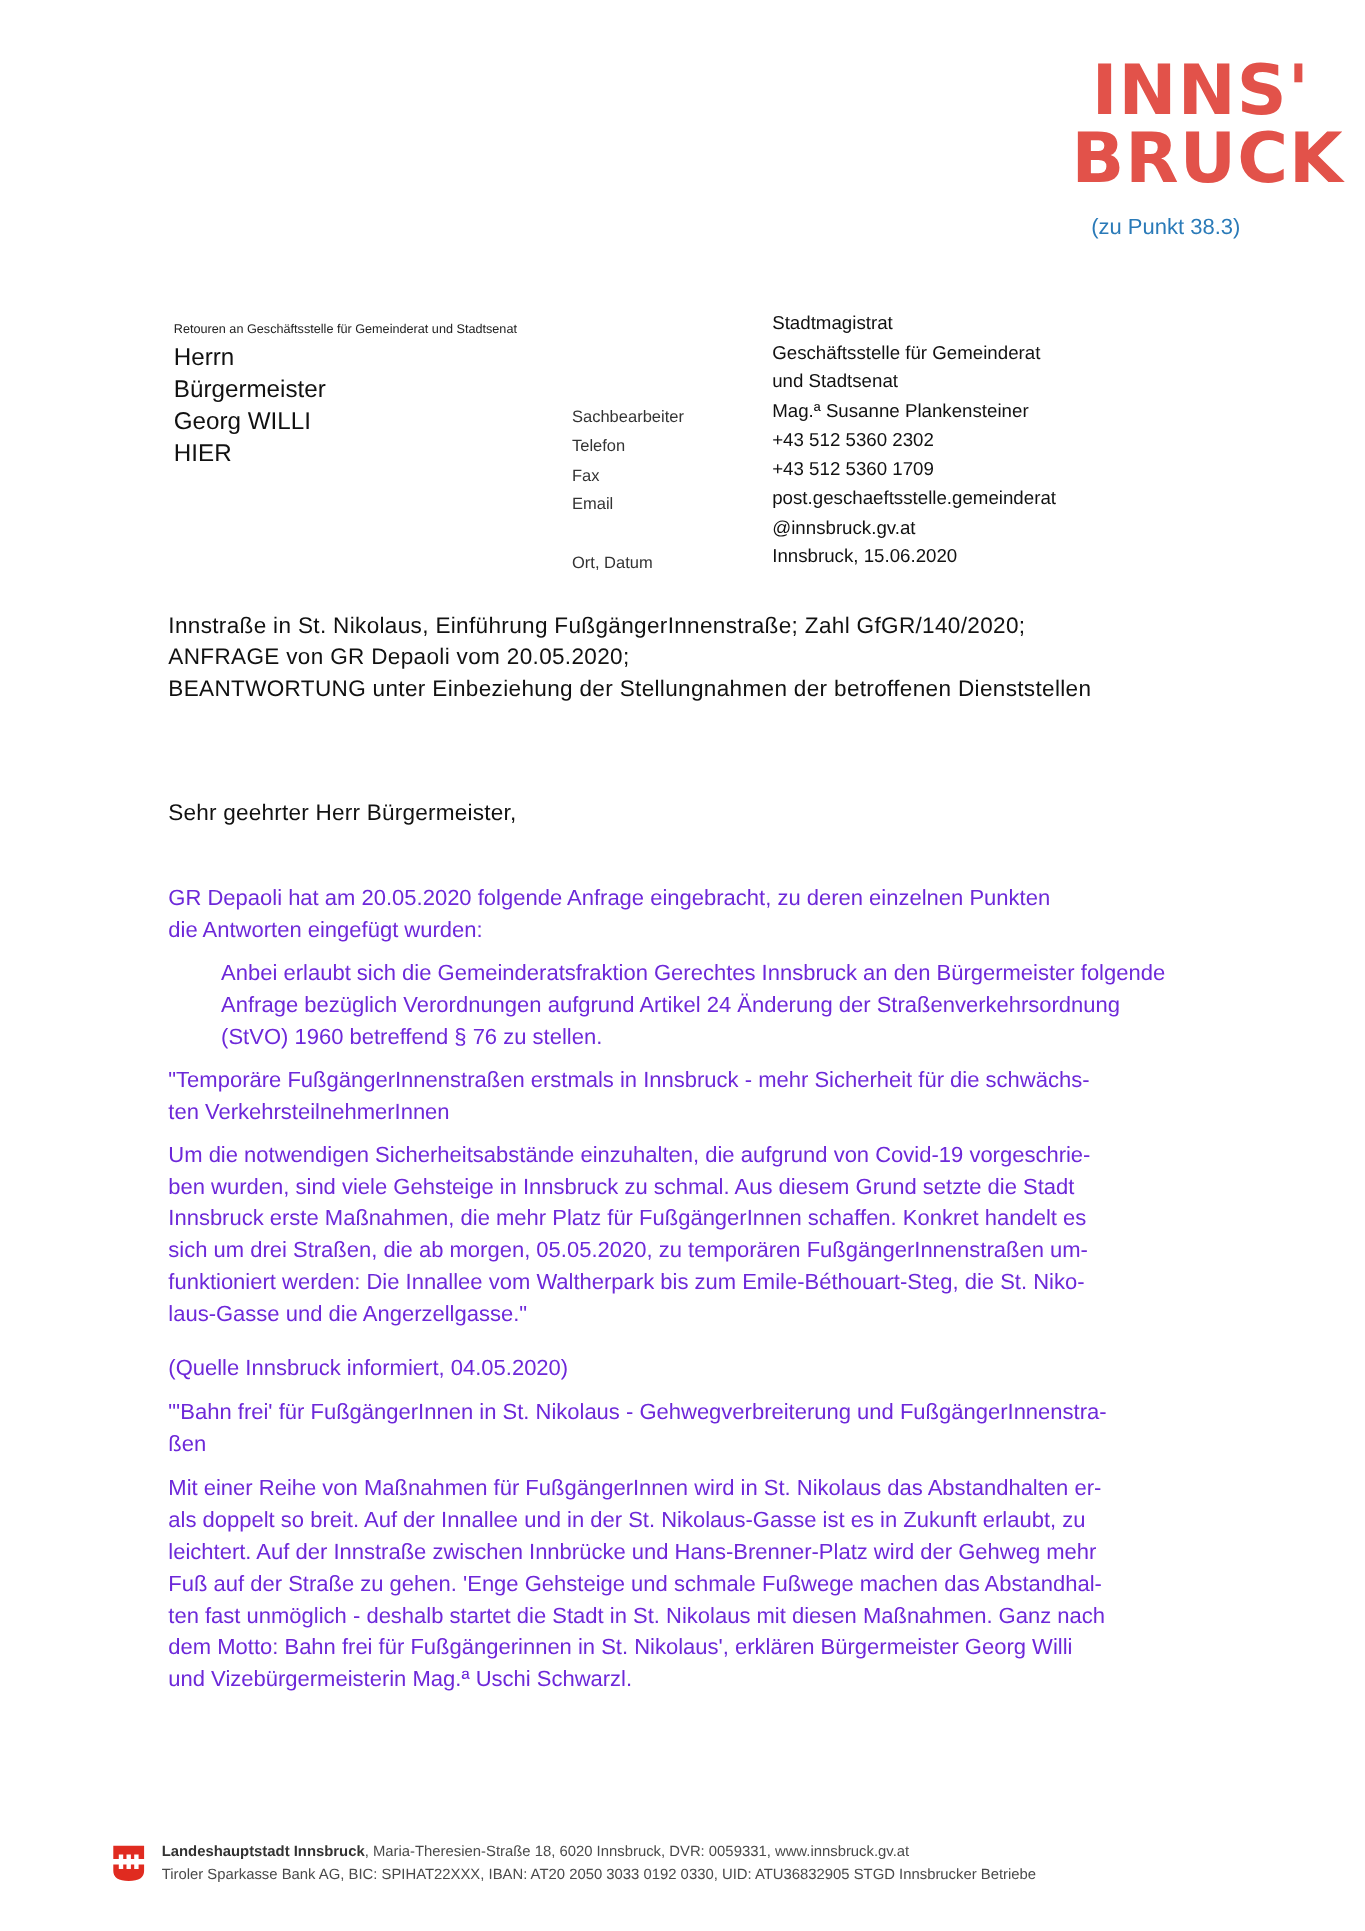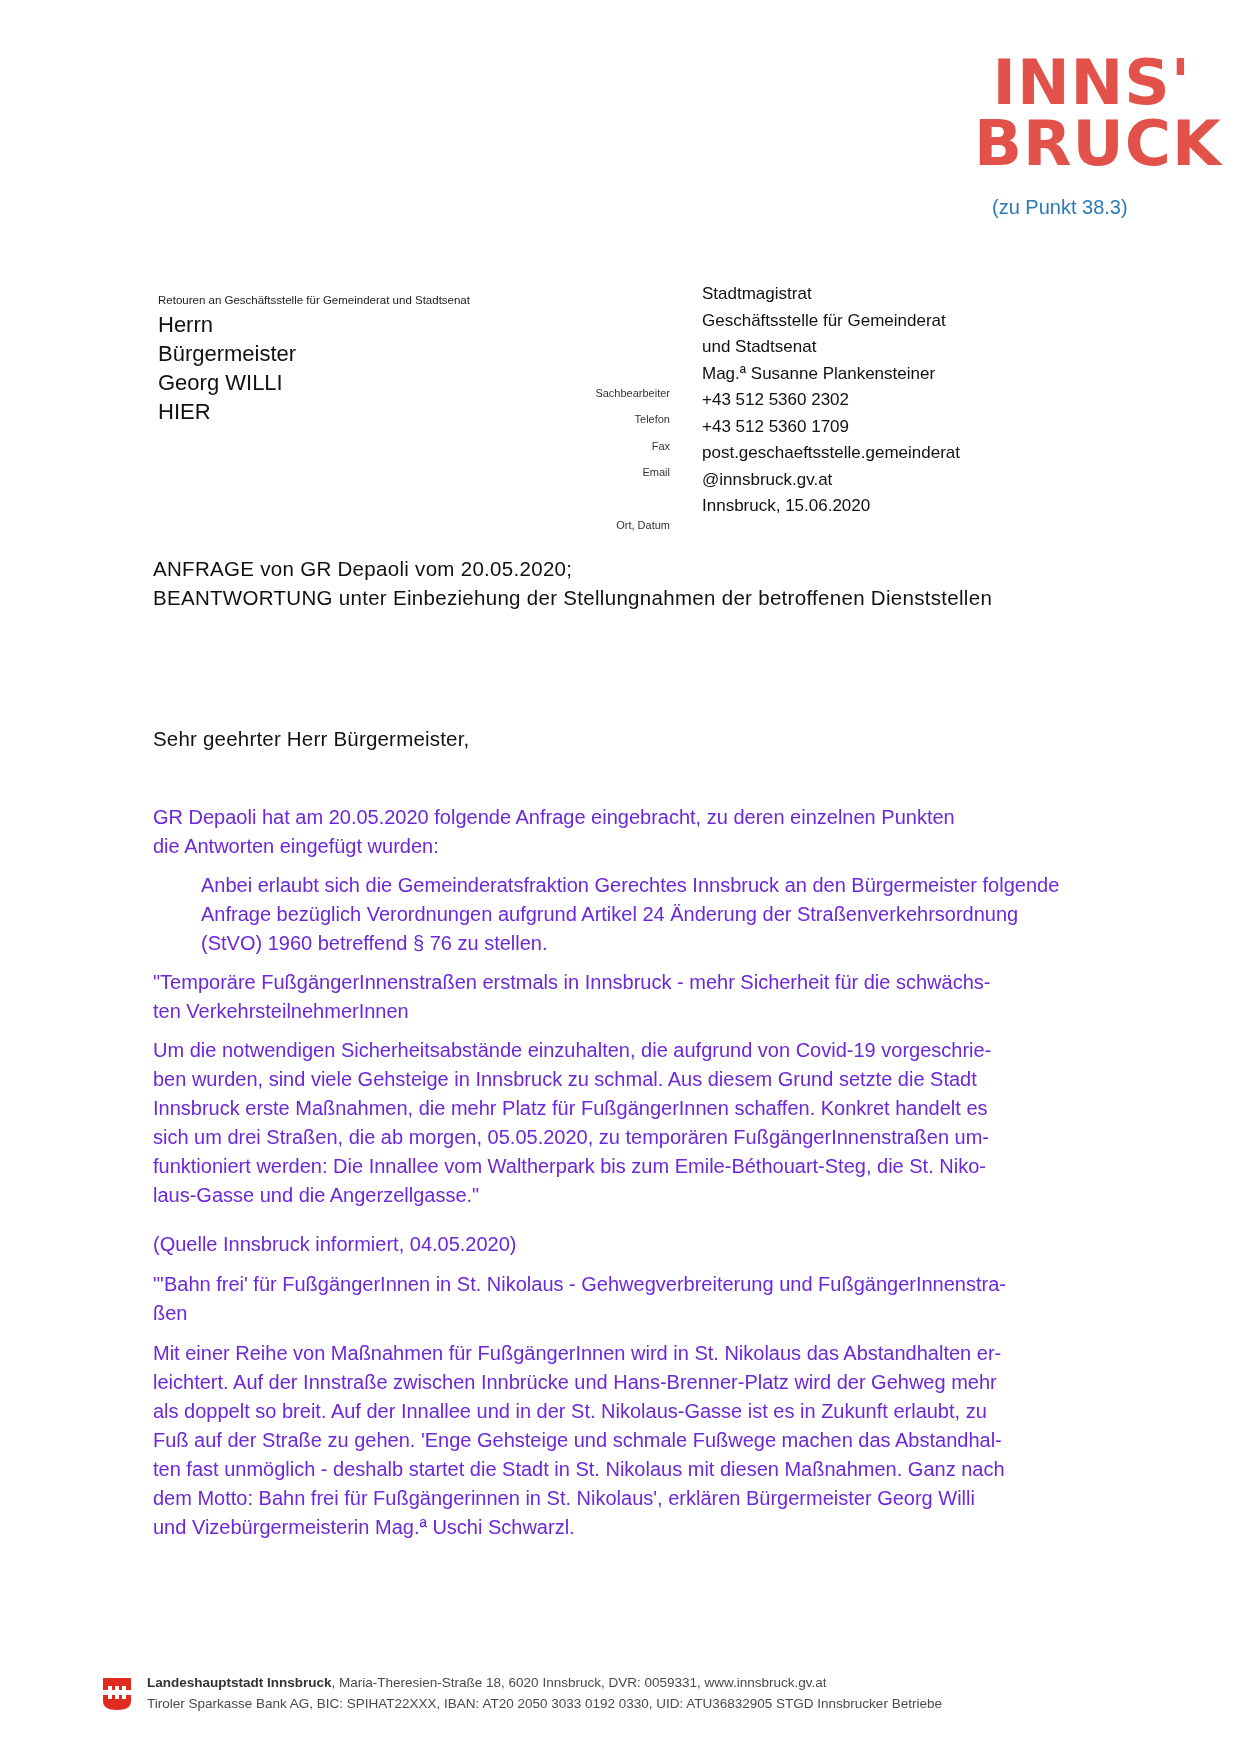--- a/index.html
+++ b/index.html
@@ -15,22 +15,22 @@
   .point-ref { position: absolute; left: 992px; top: 196px; font-size: 20px; color: #2a7ab8; }
 
   
   .return-line { position: absolute; left: 158px; top: 294px; font-size: 11.5px; color: #222; }
   .recipient { position: absolute; left: 158px; top: 310px; font-size: 22px; line-height: 29px; color: #111; }
   .recipient div { height: 29px; }
 
   
   .info { position: absolute; left: 560px; top: 282px; }
   .info-row { position: relative; height: 26.5px; }
-  .info-label { position: absolute; right: 0; width: 110px; left: 0; text-align: right;
-                font-size: 11px; color: #333; top: 25px; }
+  .info-label { position: absolute; right: 0; width: 110px; left: 0; text-align: left;
+                font-size: 15px; color: #333; top: 9px; }
   .info-value { position: absolute; left: 126px; font-size: 17px; color: #111; white-space: nowrap; top: 2px; margin-left: 16px; }
   .info-row .info-label { left: -40px; width: 150px; }
 
   
   .subject { position: absolute; left: 153px; top: 554px; font-size: 20.5px; line-height: 29px;
              color: #111; letter-spacing: 0.3px; }
   .subject div { height: 29px; white-space: nowrap; }
 
   .salutation { position: absolute; left: 153px; top: 727px; font-size: 20.5px; color: #111; letter-spacing: 0.2px; }
 
@@ -94,20 +94,21 @@
     <span class="info-label"></span>
     <span class="info-value">@innsbruck.gv.at</span>
   </div>
   <div class="info-row">
     <span class="info-label">Ort, Datum</span>
     <span class="info-value">Innsbruck, 15.06.2020</span>
   </div>
 </div>
 
 <div class="subject">
+  <div>Innstraße in St. Nikolaus, Einführung FußgängerInnenstraße; Zahl GfGR/140/2020;</div>
   <div>ANFRAGE von GR Depaoli vom 20.05.2020;</div>
   <div>BEANTWORTUNG unter Einbeziehung der Stellungnahmen der betroffenen Dienststellen</div>
 </div>
 
 <div class="salutation">Sehr geehrter Herr Bürgermeister,</div>
 
 <div class="body-text" style="top:803px;">
   <span class="line">GR Depaoli hat am 20.05.2020 folgende Anfrage eingebracht, zu deren einzelnen Punkten</span>
   <span class="line">die Antworten eingefügt wurden:</span>
 </div>
@@ -136,22 +137,22 @@
   <span class="line">(Quelle Innsbruck informiert, 04.05.2020)</span>
 </div>
 
 <div class="body-text" style="top:1270px;">
   <span class="line">"'Bahn frei' für FußgängerInnen in St. Nikolaus - Gehwegverbreiterung und FußgängerInnenstra-</span>
   <span class="line">ßen</span>
 </div>
 
 <div class="body-text" style="top:1339px;">
   <span class="line">Mit einer Reihe von Maßnahmen für FußgängerInnen wird in St. Nikolaus das Abstandhalten er-</span>
+  <span class="line">als doppelt so breit. Auf der Innallee und in der St. Nikolaus-Gasse ist es in Zukunft erlaubt, zu</span>
   <span class="line">leichtert. Auf der Innstraße zwischen Innbrücke und Hans-Brenner-Platz wird der Gehweg mehr</span>
-  <span class="line">als doppelt so breit. Auf der Innallee und in der St. Nikolaus-Gasse ist es in Zukunft erlaubt, zu</span>
   <span class="line">Fuß auf der Straße zu gehen. 'Enge Gehsteige und schmale Fußwege machen das Abstandhal-</span>
   <span class="line">ten fast unmöglich - deshalb startet die Stadt in St. Nikolaus mit diesen Maßnahmen. Ganz nach</span>
   <span class="line">dem Motto: Bahn frei für Fußgängerinnen in St. Nikolaus', erklären Bürgermeister Georg Willi</span>
   <span class="line">und Vizebürgermeisterin Mag.ª Uschi Schwarzl.</span>
 </div>
 
 <div class="footer">
   <svg class="footer-icon" viewBox="0 0 30 38">
     <path d="M1 4 L29 4 L29 16 L24 16 L24 12 L20 12 L20 16 L17 16 L17 12 L13 12 L13 16 L10 16 L10 12 L6 12 L6 16 L1 16 Z" fill="#e02b20"></path>
     <path d="M1 21 L6 21 L6 25 L10 25 L10 21 L13 21 L13 25 L17 25 L17 21 L20 21 L20 25 L24 25 L24 21 L29 21 L29 27 Q29 36 15 36 Q1 36 1 27 Z" fill="#e02b20"></path>

